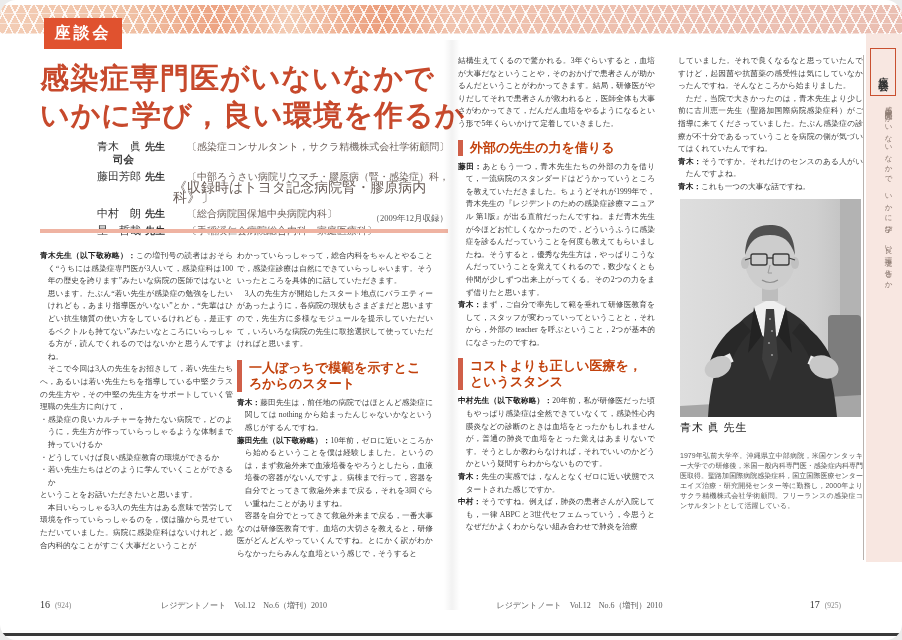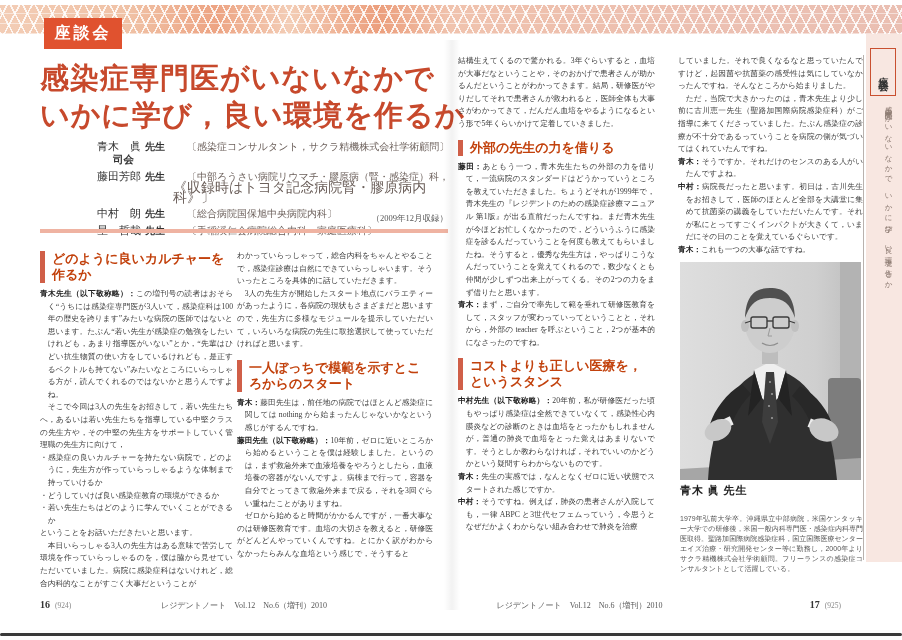--- a/index.html
+++ b/index.html
@@ -1,17 +1,17 @@
 <!DOCTYPE html>
 <html lang="ja"><head>
 <meta charset="utf-8">
 <style>
   html,body{margin:0;padding:0;background:#ececec;}
   .page{position:absolute;left:0;top:0;width:902px;height:640px;background:#ffffff;
-        border-radius:0;overflow:hidden;font-family:"Liberation Serif","DejaVu Serif",serif;}
+        border-radius:16px;overflow:hidden;font-family:"Liberation Serif","DejaVu Serif",serif;}
   
   .band{position:absolute;left:0;top:5px;right:0;height:29px;
     background:
       repeating-linear-gradient(62deg, rgba(255,255,255,.85) 0 1.6px, rgba(255,255,255,0) 1.6px 11px),
       repeating-linear-gradient(-62deg, rgba(255,255,255,.85) 0 1.6px, rgba(255,255,255,0) 1.6px 11px),
       repeating-linear-gradient(0deg, rgba(255,255,255,.5) 0 1px, rgba(255,255,255,0) 1px 10px),
       linear-gradient(90deg,#f3cdb6 0%,#f0c2a6 14%,#eda483 24%,#f3cdb6 32%,#ec9f7d 42%,#f0c3ae 50%,#eec0ae 62%,#ecc0b2 80%,#eabfb2 100%);}
   .tag-box{position:absolute;left:44px;top:18px;width:78px;height:31px;background:#e0522f;
     color:#fff;font-family:"Liberation Sans",sans-serif;font-weight:bold;font-size:16px;
     letter-spacing:3px;display:flex;align-items:center;justify-content:center;}
@@ -37,28 +37,28 @@
   .para{margin:0;}
   .para.indent{text-indent:1em;}
   .para.hang{padding-left:1em;text-indent:-1em;}
   .para .spk{font-family:"Liberation Sans",sans-serif;font-weight:bold;color:#222;}
   .sec-heading{display:flex;margin:9px 0 5px;font-family:"Liberation Sans",sans-serif;
     font-weight:bold;font-size:13px;line-height:16px;color:#c2410c;text-align:left;}
   .sec-heading:first-child{margin-top:1px;}
   .sec-heading .bar{flex:0 0 5px;background:#d05f48;margin-right:7px;}
   
   .photo{width:181px;height:218px;margin:5px 0 4px 2px;background:#d0d0d0;}
-  .cap-name{font-weight:bold;font-size:11px;margin:2px 0 18px 2px;color:#222;letter-spacing:1px;}
+  .cap-name{font-weight:normal;font-size:11px;margin:2px 0 18px 2px;color:#222;letter-spacing:1px;}
   .cap-bio{font-family:"Liberation Sans",sans-serif;font-size:7px;line-height:10px;color:#555;
     margin-left:2px;text-align:justify;}
   
   .footer{position:absolute;top:599px;height:16px;font-size:8px;color:#555;}
   #footer-left{left:40px;width:408px;}
   #footer-right{left:458px;width:405px;}
-  .pnum{font-size:10px;color:#333;font-weight:bold;}
+  .pnum{font-size:10px;color:#333;}
   .folio{font-size:7.5px;color:#888;margin-left:5px;}
   .journal{position:absolute;left:50%;transform:translateX(-50%);top:1px;white-space:nowrap;}
   #footer-right .journal{left:30%;}
   #footer-right .pages{position:absolute;right:22px;top:0;}
   
   .side-strip{position:absolute;right:0;top:34px;width:36px;height:528px;background:#f8e7e1;}
   .side-rule{position:absolute;right:38px;top:55px;width:1px;height:505px;background:#b9b2ae;}
   .side-tagbox{position:absolute;right:6px;top:48px;width:24px;height:46px;
     border:1.5px solid #c95030;background:#f8e7e1;color:#333;
     font-family:"Liberation Sans",sans-serif;font-weight:bold;font-size:10px;letter-spacing:2px;
@@ -82,42 +82,38 @@
   <div class="speakers" id="speakers">
       <div class="sp-row"><span class="sp-name">青木　眞</span><span class="sp-hon">先生</span><span class="sp-aff">〔感染症コンサルタント，サクラ精機株式会社学術顧問〕</span><span class="sp-role">司会</span></div>
       <div class="sp-row"><span class="sp-name">藤田芳郎</span><span class="sp-hon">先生</span><span class="sp-aff">〔中部ろうさい病院リウマチ・膠原病（腎・感染症）科，</span><span class="sp-aff2">《収録時はトヨタ記念病院腎・膠原病内科》〕</span></div>
       <div class="sp-row"><span class="sp-name">中村　朗</span><span class="sp-hon">先生</span><span class="sp-aff">〔総合病院国保旭中央病院内科〕</span></div>
       <div class="sp-row"><span class="sp-name">星　哲哉</span><span class="sp-hon">先生</span><span class="sp-aff">〔手稲渓仁会病院総合内科・家庭医療科〕</span></div>
     </div>
   <div class="recorded">（2009年12月収録）</div>
   <div class="header-rule"></div>
 
   <div class="col" id="col1">
-      <div class="sec-heading">
-        <span class="bar"></span>
-        <span>どのように良いカルチャーを作るか</span>
-      </div>
       <p class="para hang"><span class="spk">青木先生（以下敬称略）：</span>この増刊号の読者はおそらく“うちには感染症専門医が3人いて，感染症科は100年の歴史を誇ります”みたいな病院の医師ではないと思います。たぶん“若い先生が感染症の勉強をしたいけれども，あまり指導医がいない”とか，“先輩はひどい抗生物質の使い方をしているけれども，是正するベクトルも持てない”みたいなところにいらっしゃる方が，読んでくれるのではないかと思うんですよね。</p>
       <p class="para indent">そこで今回は3人の先生をお招きして，若い先生たちへ，あるいは若い先生たちを指導している中堅クラスの先生方や，その中堅の先生方をサポートしていく管理職の先生方に向けて，</p>
       <p class="para hang">・感染症の良いカルチャーを持たない病院で，どのように，先生方が作っていらっしゃるような体制まで持っていけるか</p>
       <p class="para hang">・どうしていけば良い感染症教育の環境ができるか</p>
       <p class="para hang">・若い先生たちはどのように学んでいくことができるか</p>
       <p class="para flush">ということをお話いただきたいと思います。</p>
       <p class="para indent">本日いらっしゃる3人の先生方はある意味で苦労して環境を作っていらっしゃるのを，僕は脇から見せていただいていました。病院に感染症科はないけれど，総合内科的なことがすごく大事だということが</p>
     </div>
   <div class="col" id="col2">
       <p class="para flush">わかっていらっしゃって，総合内科をちゃんとやることで，感染症診療は自然にできていらっしゃいます。そういったところを具体的に話していただきます。</p>
       <p class="para indent">3人の先生方が開始したスタート地点にバラエティーがあったように，各病院の現状もさまざまだと思いますので，先生方に多様なモジュールを提示していただいて，いろいろな病院の先生に取捨選択して使っていただければと思います。</p>
       <div class="sec-heading">
         <span class="bar"></span>
         <span>一人ぼっちで模範を示すところからのスタート</span>
       </div>
       <p class="para hang"><span class="spk">青木：</span>藤田先生は，前任地の病院ではほとんど感染症に関しては nothing から始まったんじゃないかなという感じがするんですね。</p>
       <p class="para hang"><span class="spk">藤田先生（以下敬称略）：</span>10年前，ゼロに近いところから始めるということを僕は経験しました。というのは，まず救急外来で血液培養をやろうとしたら，血液培養の容器がないんですよ。病棟まで行って，容器を自分でとってきて救急外来まで戻る，それを3回ぐらい重ねたことがありますね。</p>
-      <p class="para indent">ゼロから始めると時間がかかるんですが，一番大事なのは研修医教育です。血培の大切さを教えると，研修医がどんどんやっていくんですね。とにかく訳がわからなかったらみんな血培という感じで，そうすると</p>
+      <p class="para indent">容器を自分でとってきて救急外来まで戻る，一番大事なのは研修医教育です。血培の大切さを教えると，研修医がどんどんやっていくんですね。とにかく訳がわからなかったらみんな血培という感じで，そうすると</p>
     </div>
   <div class="col" id="col3">
       <p class="para flush">結構生えてくるので驚かれる。3年ぐらいすると，血培が大事だなということや，そのおかげで患者さんが助かるんだということがわかってきます。結局，研修医がやりだしてそれで患者さんが救われると，医師全体も大事さがわかってきて，だんだん血培をやるようになるという形で5年くらいかけて定着していきました。</p>
       <div class="sec-heading">
         <span class="bar"></span>
         <span>外部の先生の力を借りる</span>
       </div>
       <p class="para hang"><span class="spk">藤田：</span>あともう一つ，青木先生たちの外部の力を借りて，一流病院のスタンダードはどうかっていうところを教えていただきました。ちょうどそれが1999年で，青木先生の『レジデントのための感染症診療マニュアル 第1版』が出る直前だったんですね。まだ青木先生が今ほどお忙しくなかったので，どういうふうに感染症を診るんだっていうことを何度も教えてもらいましたね。そうすると，優秀な先生方は，やっぱりこうなんだっていうことを覚えてくれるので，数少なくとも仲間が少しずつ出来上がってくる。その2つの力をまず借りたと思います。</p>
       <p class="para hang"><span class="spk">青木：</span>まず，ご自分で率先して範を垂れて研修医教育をして，スタッフが変わっていってということと，それから，外部の teacher を呼ぶということ，2つが基本的になさったのですね。</p>
       <div class="sec-heading">
@@ -127,21 +123,20 @@
       <p class="para hang"><span class="spk">中村先生（以下敬称略）：</span>20年前，私が研修医だった頃もやっぱり感染症は全然できていなくて，感染性心内膜炎などの診断のときは血培をとったかもしれませんが，普通の肺炎で血培をとった覚えはあまりないです。そうとしか教わらなければ，それでいいのかどうかという疑問すらわからないものです。</p>
       <p class="para hang"><span class="spk">青木：</span>先生の実感では，なんとなくゼロに近い状態でスタートされた感じですか。</p>
       <p class="para hang"><span class="spk">中村：</span>そうですね。例えば，肺炎の患者さんが入院しても，一律 ABPC と3世代セフェムっていう，今思うとなぜだかよくわからない組み合わせで肺炎を治療</p>
     </div>
 
   <div class="col" id="col4">
     <div id="col4blocks">
         <p class="para flush">していました。それで良くなるなと思っていたんですけど，起因菌や抗菌薬の感受性は気にしていなかったんですね。そんなところから始まりました。</p>
         <p class="para indent">ただ，当院で大きかったのは，青木先生より少し前に古川恵一先生（聖路加国際病院感染症科）がご指導に来てくださっていました。たぶん感染症の診療が不十分であるっていうことを病院の側が気づいてはくれていたんですね。</p>
         <p class="para hang"><span class="spk">青木：</span>そうですか。それだけのセンスのある人がいたんですよね。</p>
-        <p class="para hang"><span class="spk">中村：</span>病院長だったと思います。初日は，古川先生をお招きして，医師のほとんど全部を大講堂に集めて抗菌薬の講義をしていただいたんです。それが私にとってすごくインパクトが大きくて，いまだにその日のことを覚えているぐらいです。</p>
         <p class="para hang"><span class="spk">青木：</span>これも一つの大事な話ですね。</p>
       </div>
     <div class="photo">
       <svg viewBox="0 0 181 218" width="181" height="218">
         <defs>
           <linearGradient id="wallgrad" x1="0" y1="0" x2="1" y2="0">
             <stop offset="0" stop-color="#dedede"></stop>
               <stop offset="0.75" stop-color="#cfcfcf"></stop>
               <stop offset="1" stop-color="#bdbdbd"></stop>
           </linearGradient>

